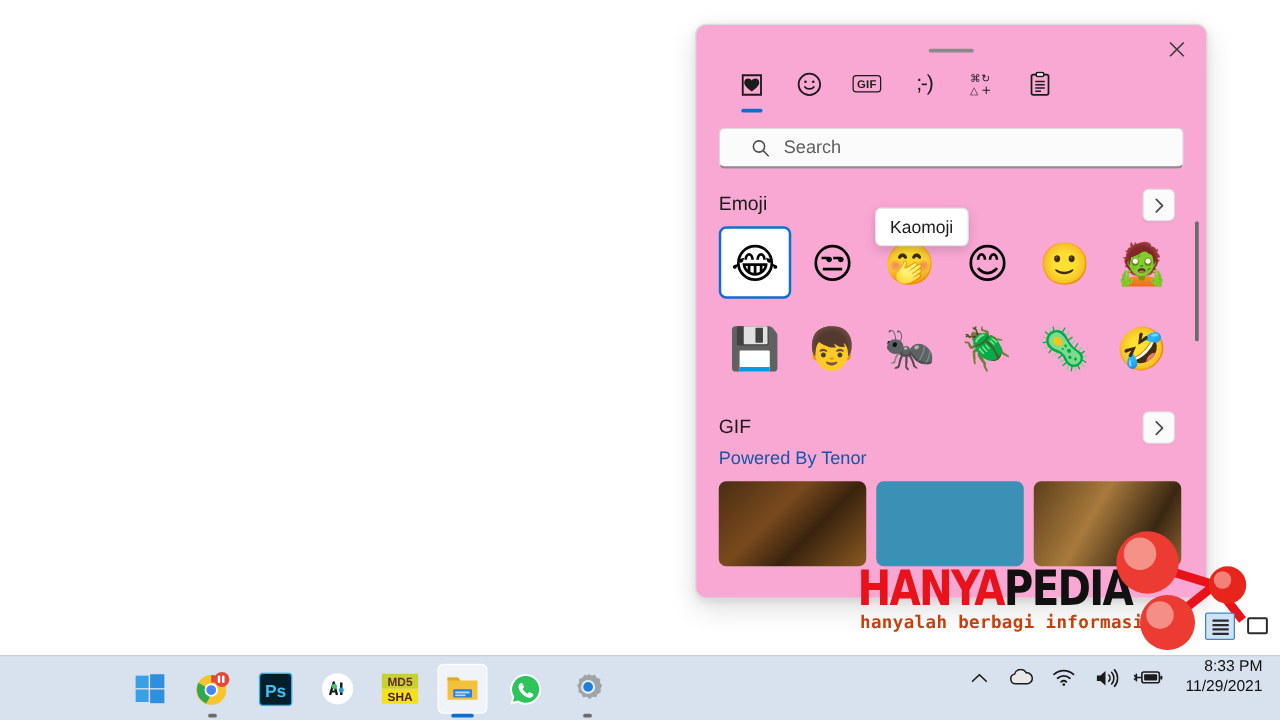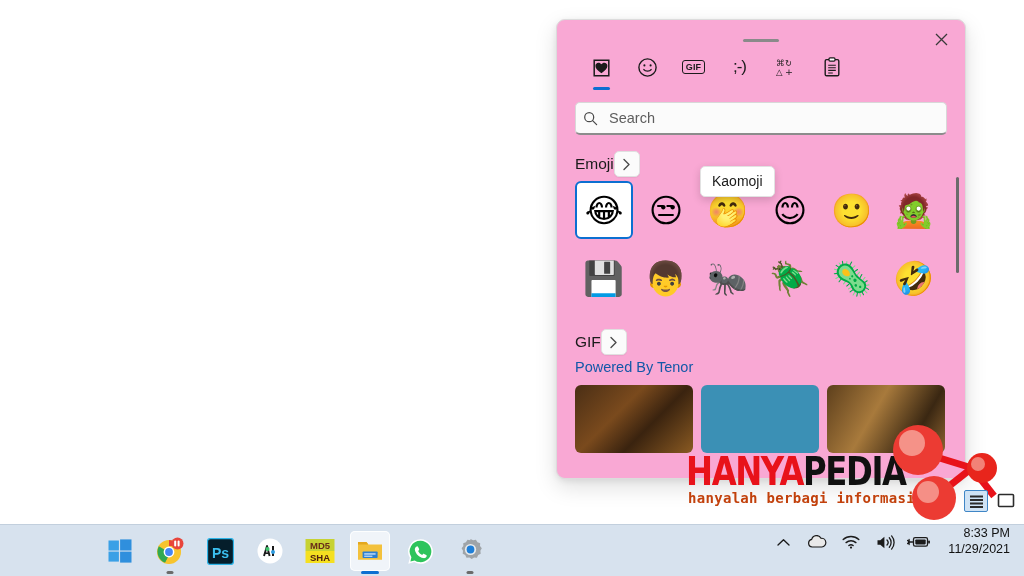--- a/index.html
+++ b/index.html
@@ -144,21 +144,21 @@
   
   .search-wrap {
     margin: 4px 18px 0 18px;
     height: 33px;
     background: #fbfbfb;
     border: 1px solid #d8d8d8;
     border-bottom: 2px solid #8c8c8c;
     border-radius: 5px;
     display: flex;
     align-items: center;
-    padding-left: 7px;
+    padding-left: 25px;
     gap: 11px;
   }
   .search-input {
     border: none;
     outline: none;
     background: transparent;
     font-family: "Liberation Sans", sans-serif;
     font-size: 14.5px;
     color: #1b1b1b;
     width: 300px;
@@ -169,21 +169,21 @@
   .panel-body {
     position: relative;
     margin-top: 14px;
     height: 330px;
     overflow: hidden;
   }
 
   .section-head {
     display: flex;
     align-items: center;
-    justify-content: flex-start;
+    justify-content: space-between;
     padding: 0 25px 0 18px;
     height: 30px;
   }
   .section-title {
     font-size: 15.5px;
     color: #1b1b1b;
   }
   .section-more {
     width: 26px;
     height: 26px;

